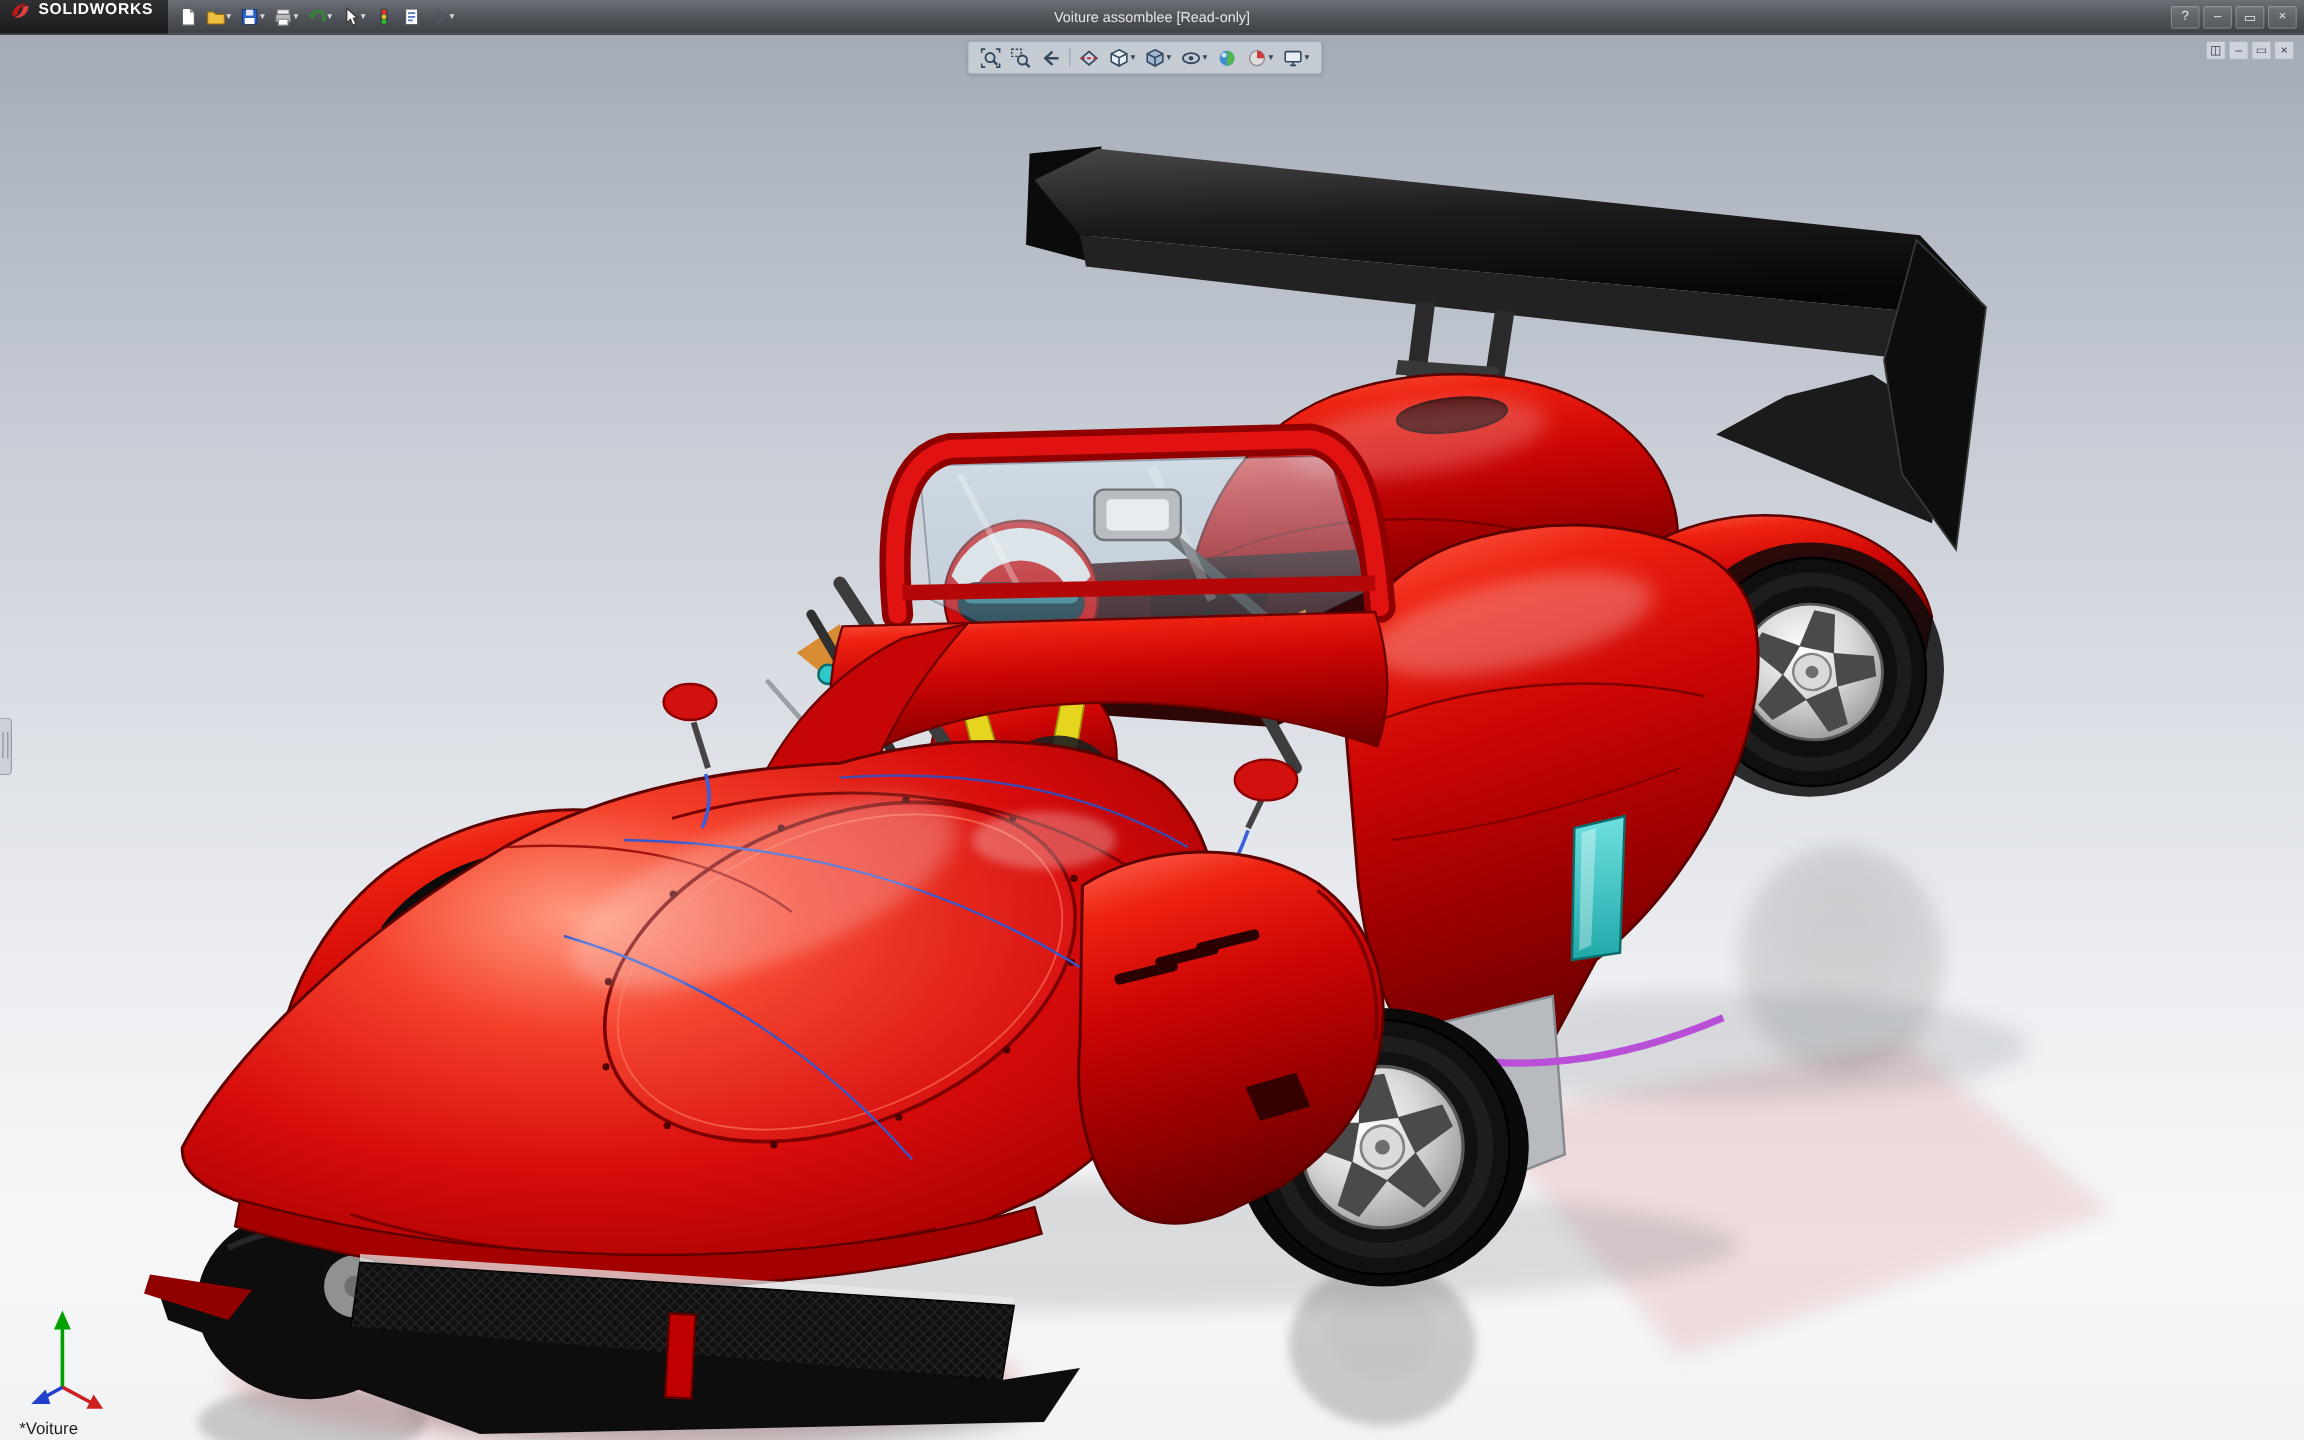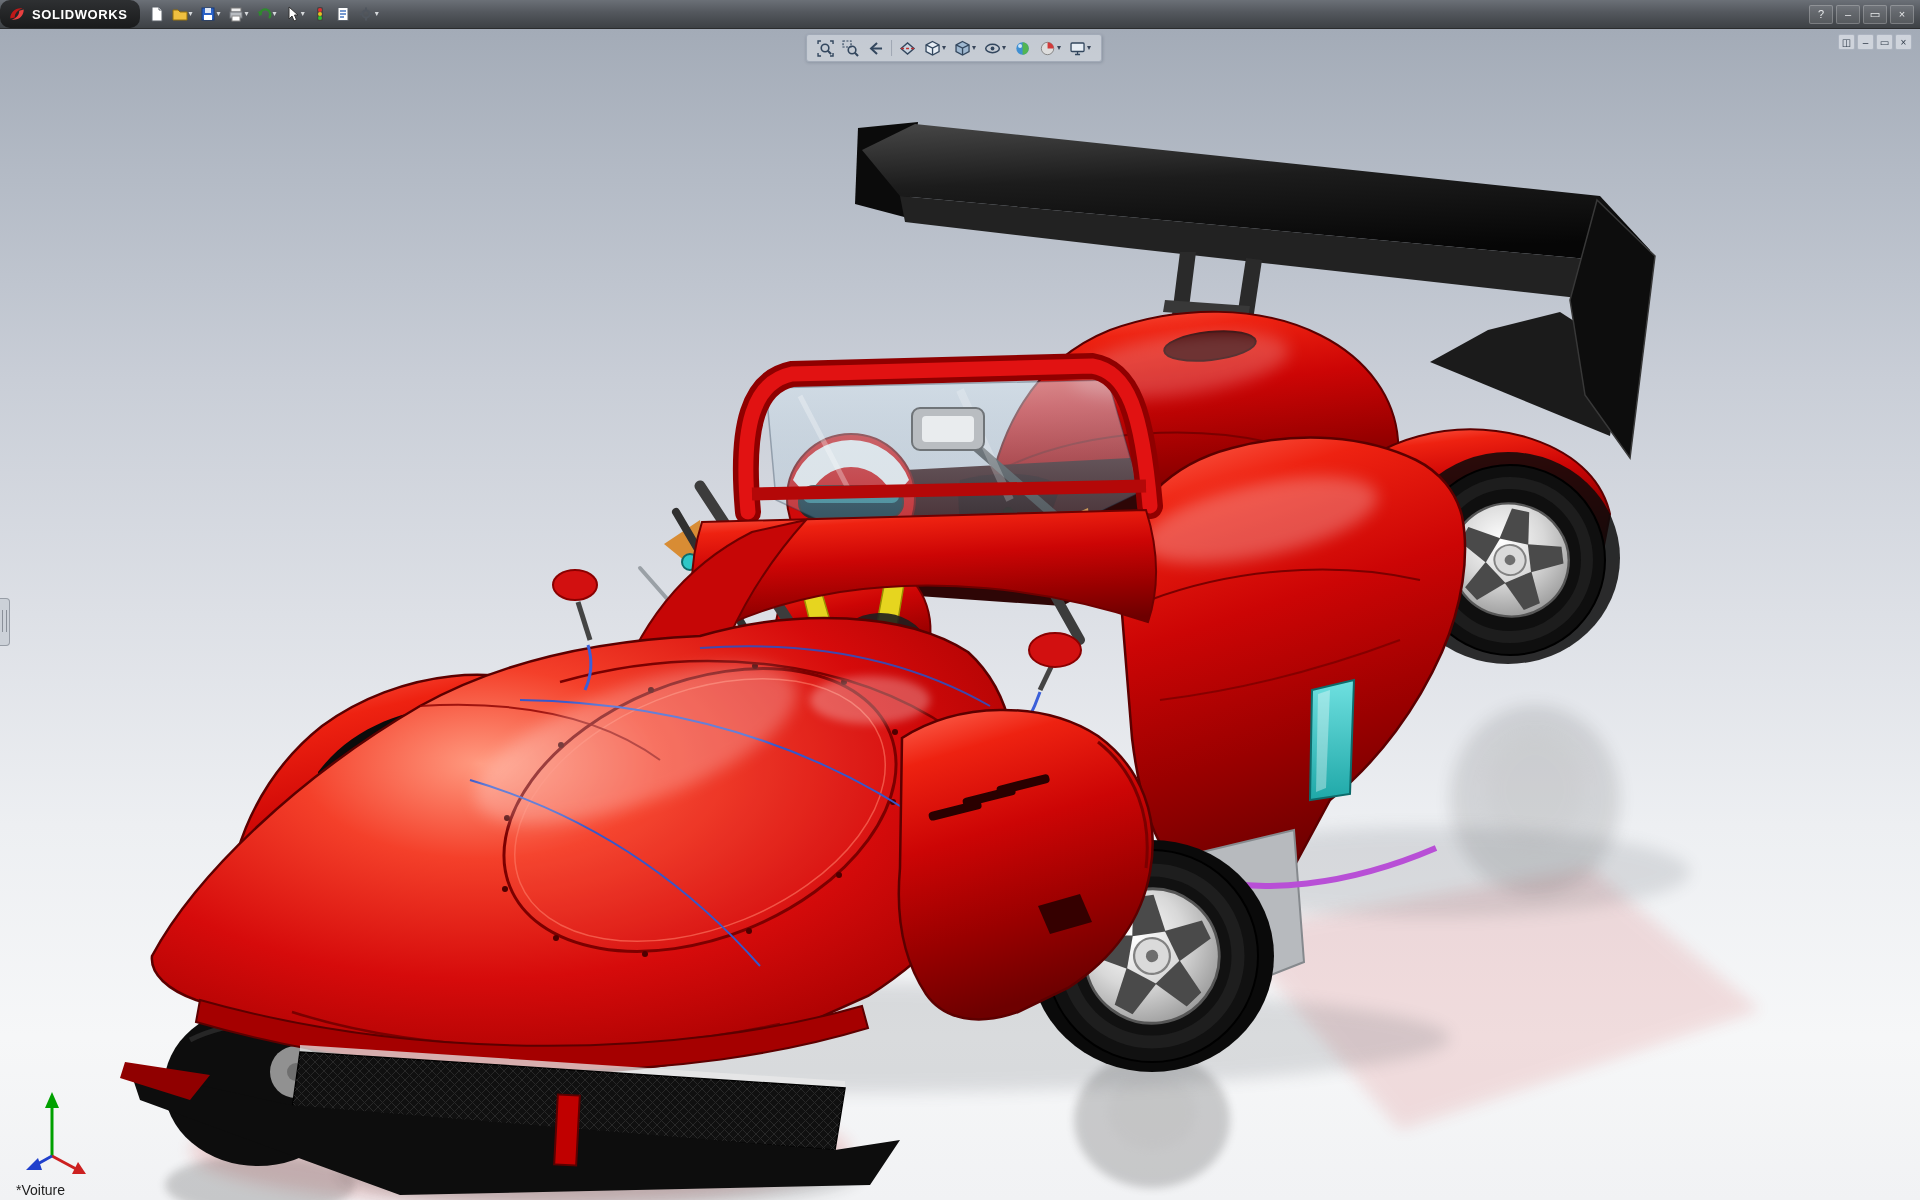--- a/index.html
+++ b/index.html
@@ -4,22 +4,22 @@
 <style>
   html,body{margin:0;padding:0;}
   body{width:1920px;height:1200px;overflow:hidden;position:relative;
        font-family:"Liberation Sans","DejaVu Sans",sans-serif;background:#e8eaee;}
   button{background:none;border:none;padding:0;margin:0;cursor:default;font-family:inherit;}
 
   
   .titlebar{position:absolute;top:0;left:0;right:0;height:28px;
     background:linear-gradient(180deg,#6b7077 0%,#53575d 45%,#3d4145 100%);
     display:flex;align-items:center;z-index:50;border-bottom:1px solid #2a2c2e;}
-  .brand{height:100%;display:flex;align-items:center;gap:6px;padding:0 12px 0 8px;
-    background:linear-gradient(180deg,#2e3032,#191a1b);border-radius:10px;}
+  .brand{height:100%;display:flex;align-items:flex-start;gap:6px;padding:0 12px 0 8px;
+    background:linear-gradient(180deg,#2e3032,#191a1b);}
   .brand-text{color:#fff;font-weight:bold;font-size:13px;letter-spacing:.6px;}
   .tb-tools{display:flex;align-items:center;gap:1px;padding:0 6px;}
   .tbtn{height:24px;display:inline-flex;align-items:center;gap:1px;padding:0 3px;border-radius:2px;}
   .caret{font-size:8px;color:#d6d9dc;line-height:1;}
   .win-title{position:absolute;left:0;right:0;text-align:center;font-size:12px;color:#e3e5e7;pointer-events:none;}
   .win-controls{margin-left:auto;display:flex;gap:3px;padding-right:6px;}
   .wbtn{width:24px;height:19px;font-size:11px;color:#e8eaec;background:rgba(255,255,255,.10);
     border:1px solid rgba(255,255,255,.22);border-radius:2px;display:flex;align-items:center;justify-content:center;}
 
   
@@ -120,20 +120,21 @@
     </button>
     <button class="tbtn">
       <svg width="16" height="16" viewBox="0 0 16 16">
         <circle cx="8" cy="8" r="3.6" fill="none" stroke="#50565e" stroke-width="2"></circle>
         <path d="M8,1.5 V4 M8,12 V14.5 M1.5,8 H4 M12,8 H14.5" stroke="#50565e" stroke-width="2"></path>
       </svg>
       <span class="caret">▾</span>
     </button>
   </div>
 
+  <div class="win-title">Voiture assomblee [Read-only]</div>
 
   <div class="win-controls">
     <button class="wbtn">?</button>
     <button class="wbtn">–</button>
     <button class="wbtn">▭</button>
     <button class="wbtn">×</button>
   </div>
 </div>
 
 <div class="viewport">

